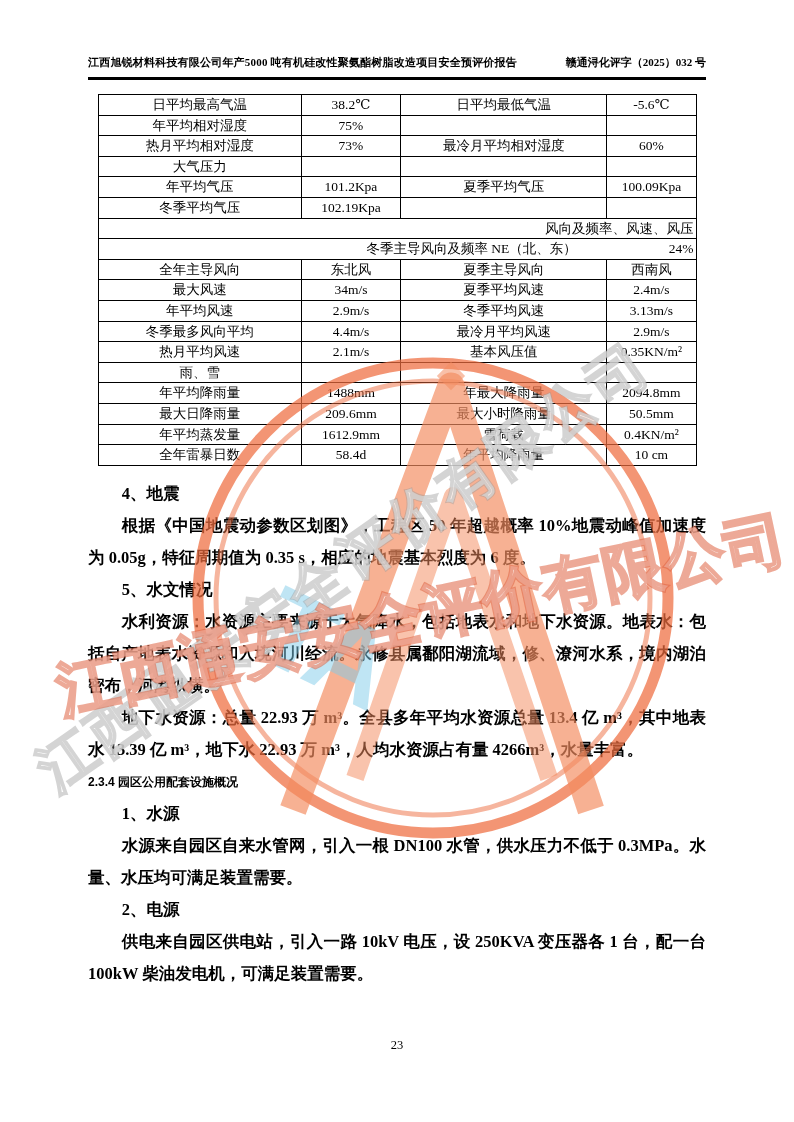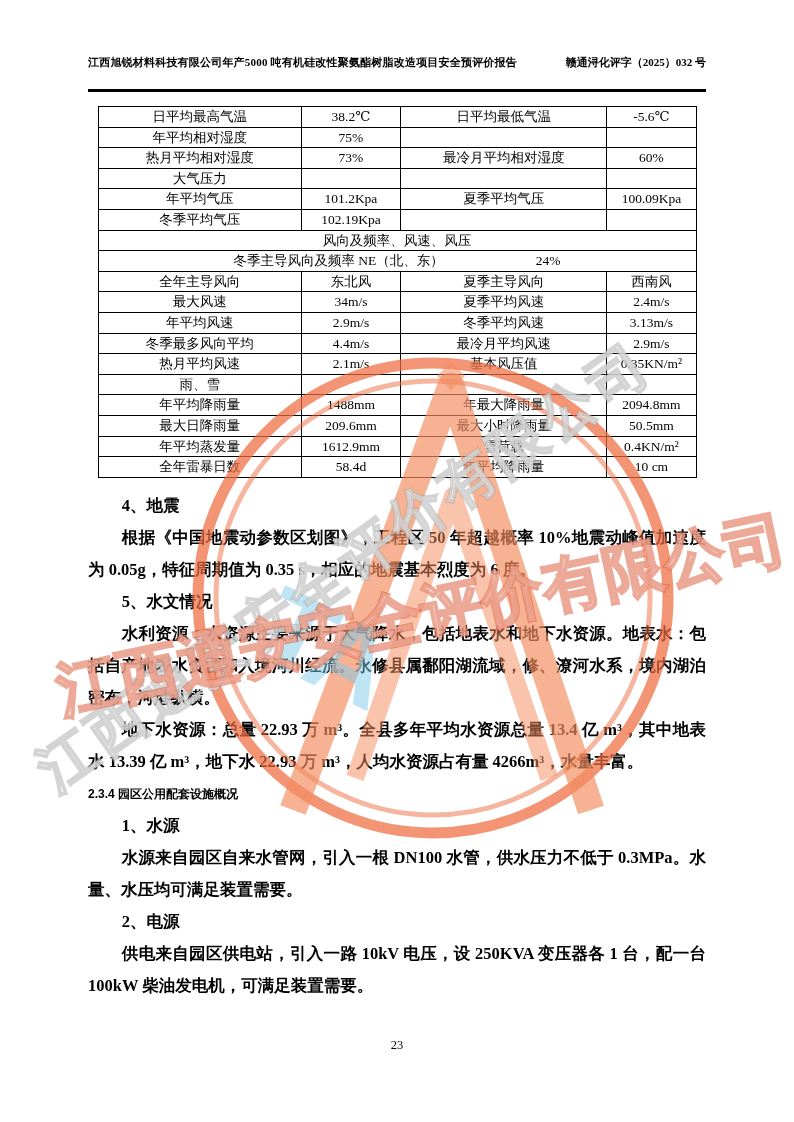--- a/index.html
+++ b/index.html
@@ -7,35 +7,35 @@
     position:relative;width:794px;height:1122px;margin:0 auto;
     background:#ffffff;overflow:hidden;
     font-family:"Liberation Serif","DejaVu Serif",serif;color:#000;
   }
   .content{position:relative;z-index:1;padding:55px 88px 0 88px;}
 
   
   .doc-header{
     display:flex;justify-content:space-between;
     font-weight:bold;font-size:11px;white-space:nowrap;
-    border-bottom:3px solid #000;padding-bottom:19px;
+    border-bottom:3px solid #000;padding-bottom:7px;
   }
   .doc-header .left{letter-spacing:0.2px;}
   .doc-header .right{margin-left:0;}
 
   
   table.weather{
     border-collapse:collapse;width:599px;margin:14px auto 12px auto;
     font-size:13.5px;text-align:center;table-layout:fixed;
   }
   table.weather td{
     border:1px solid #000;height:19.6px;padding:0 2px;line-height:1.15;
     overflow:hidden;
   }
-  table.weather td.span-cell{text-align:center;}
+  table.weather td.span-cell{text-align:right;}
   table.weather td.span-cell span + span{margin-left:92px;}
 
   
   .para{
     font-size:16.5px;line-height:32px;text-align:justify;
     text-indent:2.05em;margin:0;font-weight:bold;
   }
   .para.heading{
     font-family:"Liberation Sans","DejaVu Sans",sans-serif;
     font-weight:bold;text-indent:0;font-size:12px;

